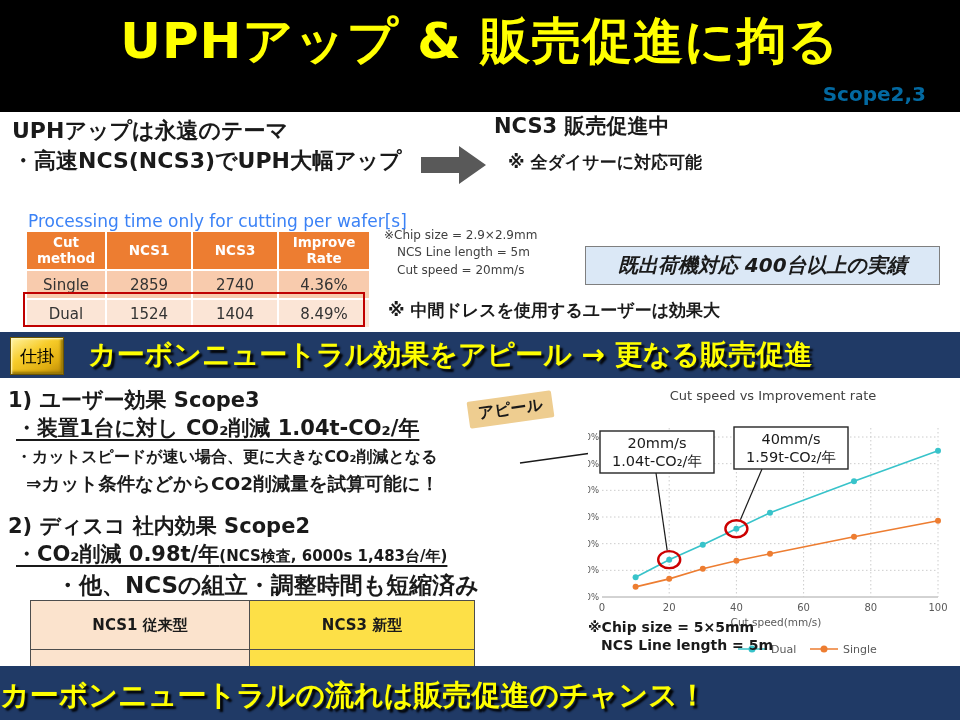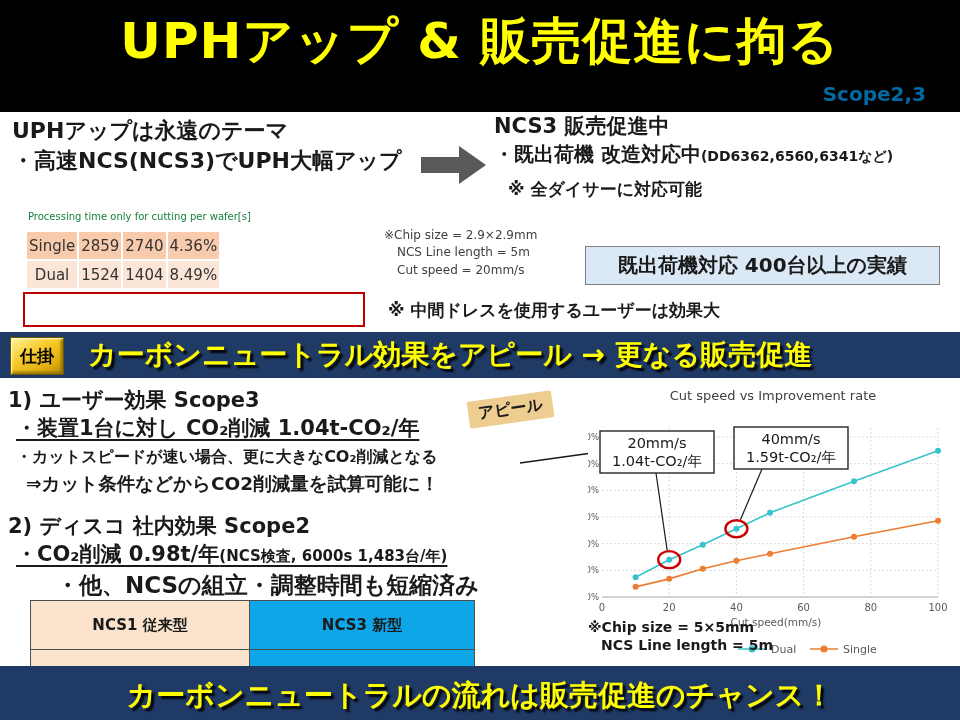--- a/index.html
+++ b/index.html
@@ -7,92 +7,98 @@
        font-family:"DejaVu Sans","Liberation Sans",sans-serif;color:#1a1a1a;}
   .abs{position:absolute;}
   
   .hdr{left:0;top:0;width:960px;height:112px;background:#000;}
   .hdr-title{left:0;top:8px;width:960px;text-align:center;color:#ffff00;font-size:50px;
              font-weight:bold;letter-spacing:1px;white-space:nowrap;}
   .hdr-scope{right:34px;top:82px;color:#0369a1;font-size:20px;font-weight:bold;}
   
   .lt-head{left:12px;top:116px;font-size:22px;font-weight:bold;}
   .lt-bullet{left:12px;top:146px;font-size:22px;font-weight:bold;}
-  .tbl-caption{left:28px;top:211px;font-size:10px;color:#15803d;}
+  .tbl-caption{left:28px;top:211px;font-size:17px;color:#3b82f6;}
   table.cut{position:absolute;left:25px;top:230px;border-collapse:separate;border-spacing:2px;}
   table.cut th{background:#ed7d31;color:#fff;font-size:13.5px;font-weight:bold;line-height:1.15;
                padding:3px 2px;text-align:center;}
   table.cut td{font-size:15px;text-align:center;padding:2px;color:#333;}
   table.cut tr.r1 td{background:#f8cbad;height:23px;}
   table.cut tr.r2 td{background:#fbe5d6;height:23px;}
   .c0{width:74px;} .c1{width:80px;} .c2{width:80px;} .c3{width:86px;}
   .dual-outline{left:23px;top:292px;width:338px;height:31px;border:2.5px solid #c00000;}
   .conds{left:384px;top:227px;font-size:12px;color:#404040;line-height:1.45;}
   .conds div:not(:first-child){padding-left:13px;}
   .dress-note{left:388px;top:299px;font-size:17px;font-weight:bold;}
   
   .big-arrow{left:421px;top:145px;}
   .rt{left:494px;top:116px;line-height:1.0;}
   .rt-head{font-size:21px;font-weight:bold;margin-bottom:7px;}
   .rt-line{font-size:20px;font-weight:bold;margin-bottom:6px;}
   .rt-detail{font-size:14px;font-weight:bold;}
   .rt-note{font-size:17px;font-weight:bold;margin-left:14px;margin-top:17px;}
   .achv{left:585px;top:246px;width:353px;height:37px;background:#dbe8f6;border:1.5px solid #7f7f7f;
-        font-size:20px;font-weight:bold;text-align:center;line-height:37px;}
+        font-size:20px;font-weight:bold;text-align:center;line-height:37px;font-style:italic;}
   
   .banner1{left:0;top:332px;width:960px;height:46px;background:#203a66;}
   .badge{left:10px;top:337px;width:52px;height:36px;text-align:center;line-height:36px;
-         font-size:17px;font-weight:bold;color:#000;border:1px solid #6e5600;
+         font-size:17px;font-weight:normal;color:#000;border:1px solid #6e5600;
          background:linear-gradient(150deg,#fff3a0 0%,#f7cc2a 40%,#e0ae10 75%,#b8880a 100%);
          box-shadow:inset 1px 1px 2px #fffbd0, inset -2px -2px 3px #8a6d00;}
   .banner1-text{left:88px;top:336px;font-size:28px;font-weight:bold;color:#ffff00;white-space:nowrap;
                 text-shadow:3px 3px 2px rgba(0,0,0,0.95);}
   .banner2{left:0;top:666px;width:960px;height:54px;background:#203a66;}
-  .banner2-text{left:0;top:676px;width:960px;text-align:center;font-size:29px;font-weight:bold;
+  .banner2-text{left:0;top:676px;width:960px;text-align:left;font-size:29px;font-weight:bold;
                 color:#ffff00;white-space:nowrap;text-shadow:3px 3px 2px rgba(0,0,0,0.95);}
   
   .s1-h{left:8px;top:386px;font-size:21px;font-weight:bold;}
   .s1-b1{left:16px;top:414px;font-size:21px;font-weight:bold;text-decoration:underline;
          text-decoration-thickness:2px;text-underline-offset:4px;}
   .s1-b2{left:16px;top:447px;font-size:16px;font-weight:bold;}
   .s1-b3{left:26px;top:471px;font-size:18.5px;font-weight:bold;}
   .appeal{left:468px;top:396px;padding:3px 10px;background:#eecd90;transform:rotate(-8deg);
           font-size:16px;font-weight:bold;border-radius:2px;}
   .s2-h{left:8px;top:512px;font-size:21px;font-weight:bold;}
   .s2-b1{left:16px;top:540px;font-size:21px;font-weight:bold;text-decoration:underline;
          text-decoration-thickness:2px;text-underline-offset:4px;}
   .s2-b1 .sm{font-size:15px;}
   .s2-b2{left:16px;top:570px;font-size:23px;font-weight:bold;margin-left:40px;}
   
   table.cmp{position:absolute;left:30px;top:600px;border-collapse:collapse;}
   table.cmp td{border:1.5px solid #4d4d4d;font-size:15px;text-align:center;padding:12px 4px;}
   table.cmp .h{font-weight:bold;height:24px;}
   table.cmp .v{height:25px;}
   .colA{width:210px;background:#fbe3cd;}
-  .colB{width:216px;background:#0ea5e9;}
+  .colB{width:216px;background:#fde047;}
   
   .chart{left:588px;top:386px;width:370px;height:278px;background:#ef4444;}
   .chart-note{position:absolute;font-size:14px;font-weight:bold;color:#1a1a1a;white-space:nowrap;text-align:right;}
   .cn1{left:0;top:233px;} .cn2{left:13px;top:251px;}
   .ptr-arrow{left:518px;top:446px;}
 </style>
 </head>
 <body>
 
 <div class="abs hdr">
   <div class="abs hdr-title">UPHアップ &amp; 販売促進に拘る</div>
   <div class="abs hdr-scope">Scope2,3</div>
 </div>
 
 <div class="abs lt-head">UPHアップは永遠のテーマ</div>
 <div class="abs lt-bullet">・高速NCS(NCS3)でUPH大幅アップ</div>
 <div class="abs tbl-caption">Processing time only for cutting per wafer[s]</div>
 
 <table class="cut">
   <tbody>
+      <tr>
+    <th class="c0">Cut method</th>
+    <th class="c1">NCS1</th>
+    <th class="c2">NCS3</th>
+    <th class="c3">Improve Rate</th>
+  </tr>
   <tr class="r1">
     <td>Single</td>
     <td>2859</td>
     <td>2740</td>
     <td>4.36%</td>
   </tr>
   <tr class="r2">
     <td>Dual</td>
     <td>1524</td>
     <td>1404</td>
@@ -108,21 +114,20 @@
   <div>Cut speed = 20mm/s</div>
 </div>
 <div class="abs dress-note">※ 中間ドレスを使用するユーザーは効果大</div>
 
 <svg class="abs big-arrow" width="66" height="40" viewBox="0 0 66 40">
   <polygon points="0,12 38,12 38,1 65,20 38,39 38,28 0,28" fill="#595959"></polygon>
 </svg>
 
 <div class="abs rt">
   <div class="rt-head">NCS3 販売促進中</div>
-  <div class="rt-line"><span>・既出荷機 改造対応中</span><span class="rt-detail">(DD6362,6560,6341など)</span></div>
   <div class="rt-note">※ 全ダイサーに対応可能</div>
 </div>
 <div class="abs achv">既出荷機対応 400台以上の実績</div>
 
 <div class="abs banner1"></div>
 <div class="abs badge">仕掛</div>
 <div class="abs banner1-text">カーボンニュートラル効果をアピール → 更なる販売促進</div>
 
 <div class="abs s1-h">1) ユーザー効果  Scope3</div>
 <div class="abs s1-b1">・装置1台に対し CO₂削減 1.04t-CO₂/年</div>

